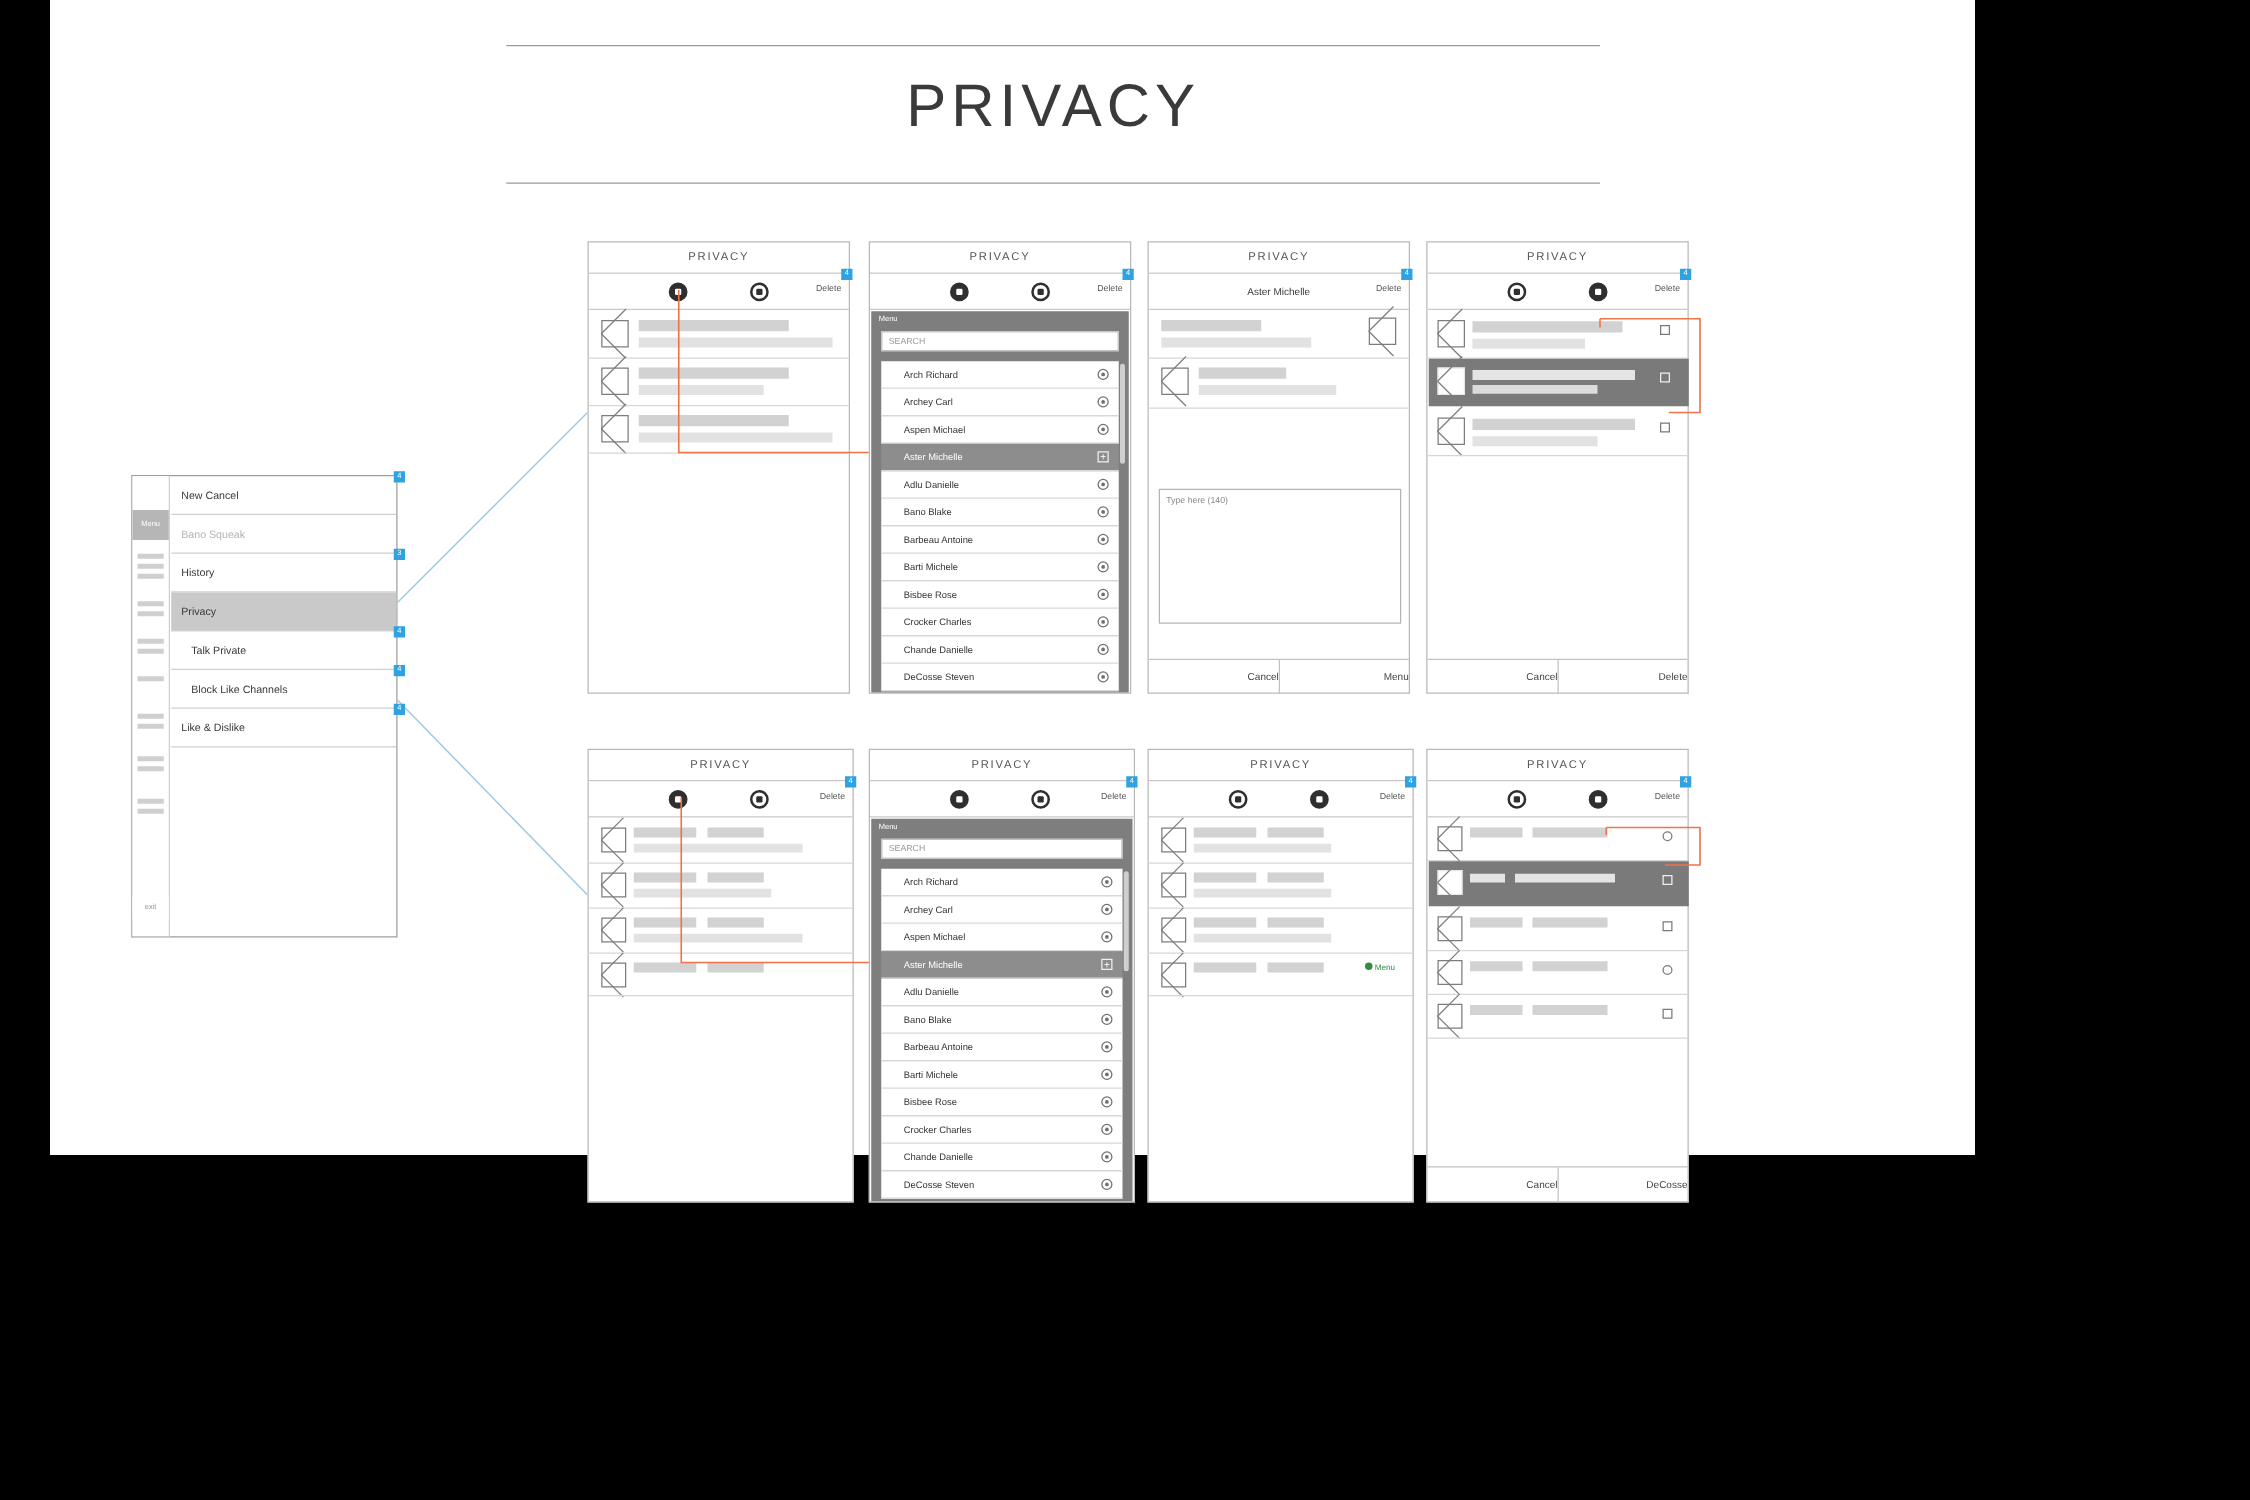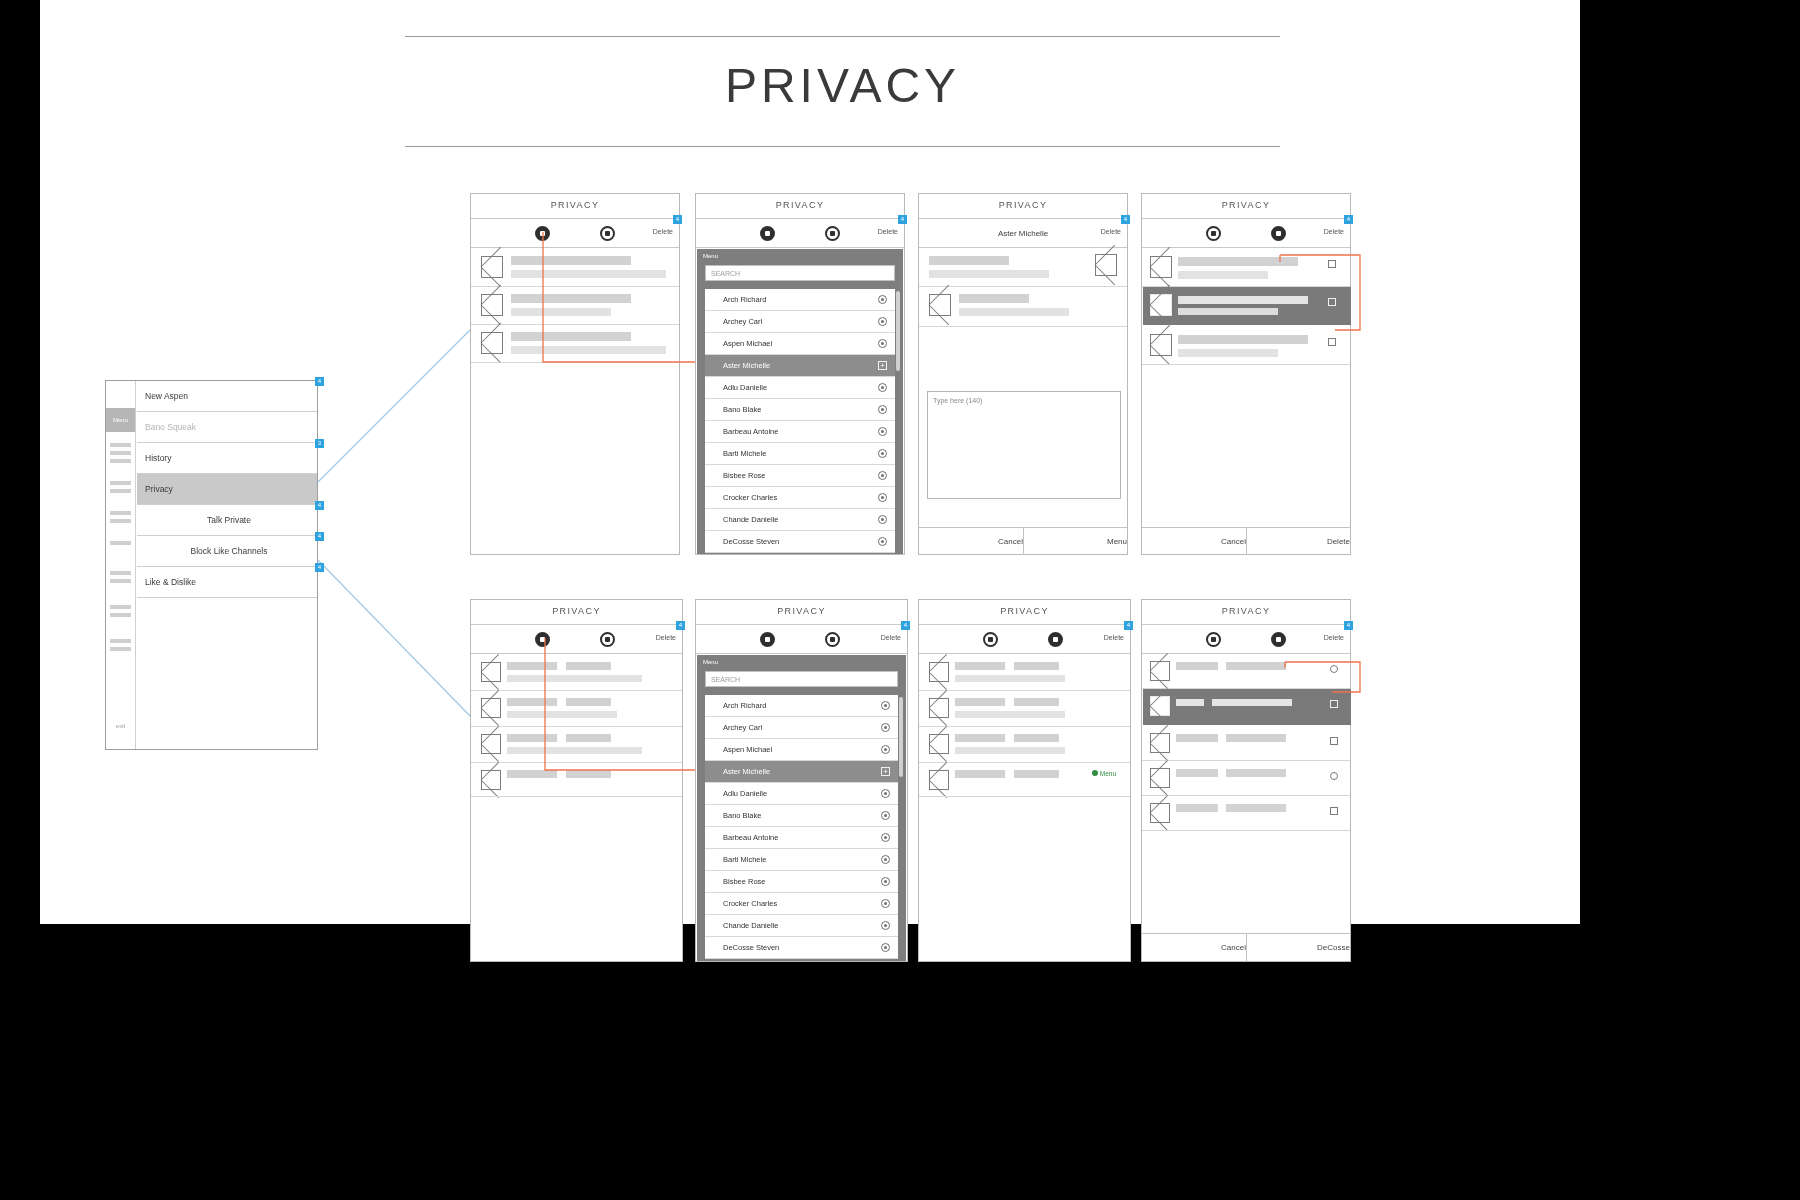--- a/index.html
+++ b/index.html
@@ -196,21 +196,21 @@
   .rail-line { position:absolute; left:4px; width:21px; height:4px; background:#cfcfcf; }
   .menu-item {
     position:absolute; left:31px; right:0;
     height:31px;
     border-bottom:1px solid #cfcfcf;
     box-sizing:border-box;
     font-size:8.5px; color:#3a3a3a;
     padding-left:8px; line-height:31px;
   }
   .menu-item.sel { background:#c9c9c9; }
-  .menu-item.center { text-align:center; padding-left:4px; }
+  .menu-item.center { padding-left:16px; }
   .menu-item.placeholder { color:#b4b4b4; }
 
   svg.overlay { position:absolute; left:0; top:0; width:1540px; height:1200px; pointer-events:none; }
 </style>
 </head>
 <body>
 
 <div class="page">
 
   <div class="title-rule top"></div>
@@ -235,21 +235,21 @@
       <div class="rail-line" style="top:160px;"></div>
       <div class="rail-line" style="top:190px;"></div>
       <div class="rail-line" style="top:198px;"></div>
       <div class="rail-line" style="top:224px;"></div>
       <div class="rail-line" style="top:232px;"></div>
       <div class="rail-line" style="top:258px;"></div>
       <div class="rail-line" style="top:266px;"></div>
       <div class="rail-tab" style="top:336px; height:18px; line-height:18px; background:#fff; color:#9a9a9a;">exit</div>
     </div>
 
-    <div class="menu-item" style="top:0;">New Aspen</div>
+    <div class="menu-item" style="top:0;">New Cancel</div>
     <div class="menu-item placeholder" style="top:31px;">Bano Squeak</div>
     <div class="menu-item" style="top:62px;">History</div>
     <div class="menu-item sel" style="top:93px;">Privacy</div>
     <div class="menu-item center" style="top:124px;">Talk Private</div>
     <div class="menu-item center" style="top:155px;">Block Like Channels</div>
     <div class="menu-item" style="top:186px; border-bottom:1px solid #cfcfcf;">Like &amp; Dislike</div>
 
     <div class="tag" style="left:209px; top:-4px;">4</div>
     <div class="tag" style="left:209px; top:58px;">3</div>
     <div class="tag" style="left:209px; top:120px;">4</div>

